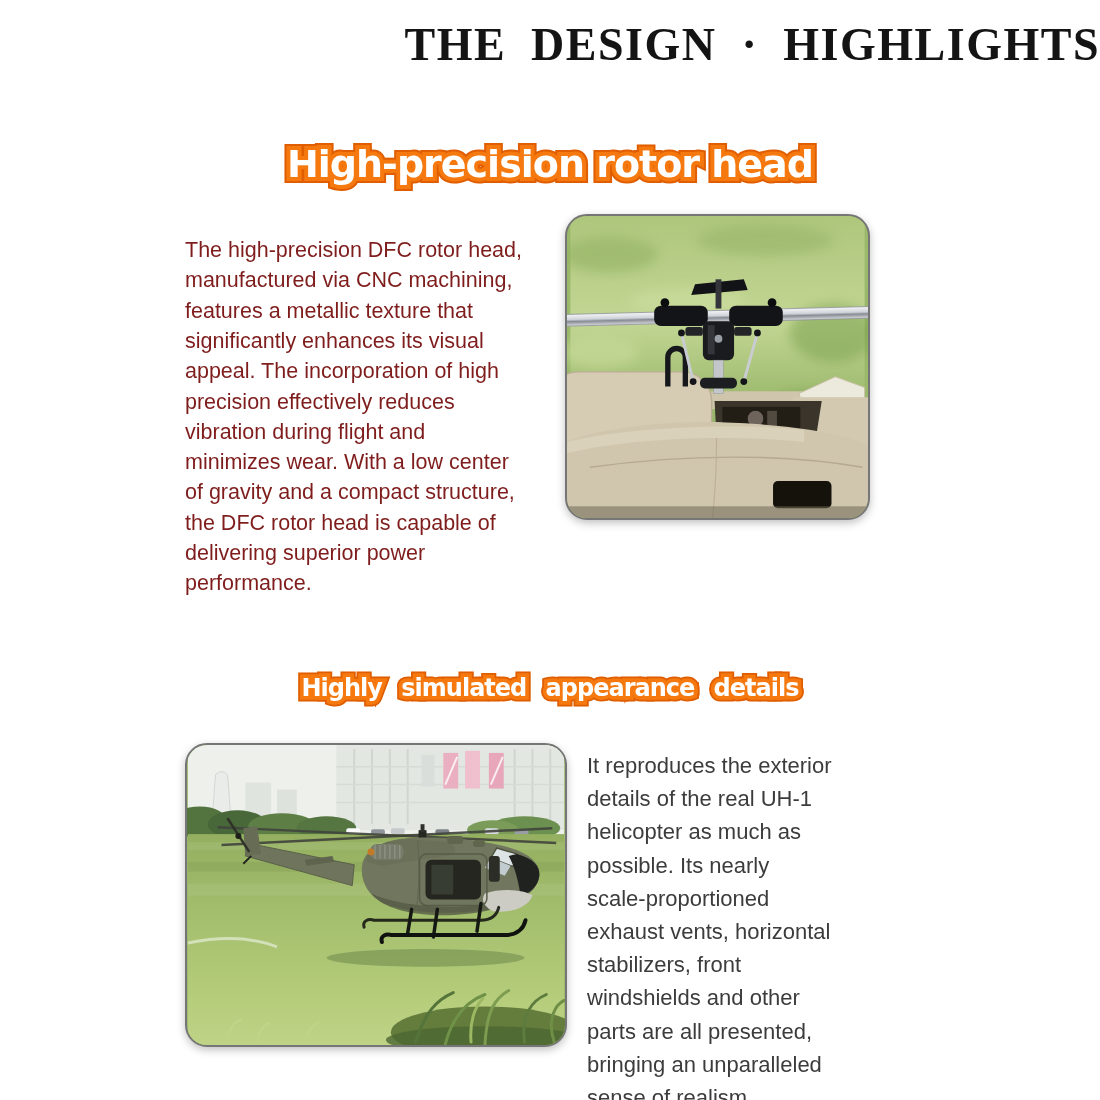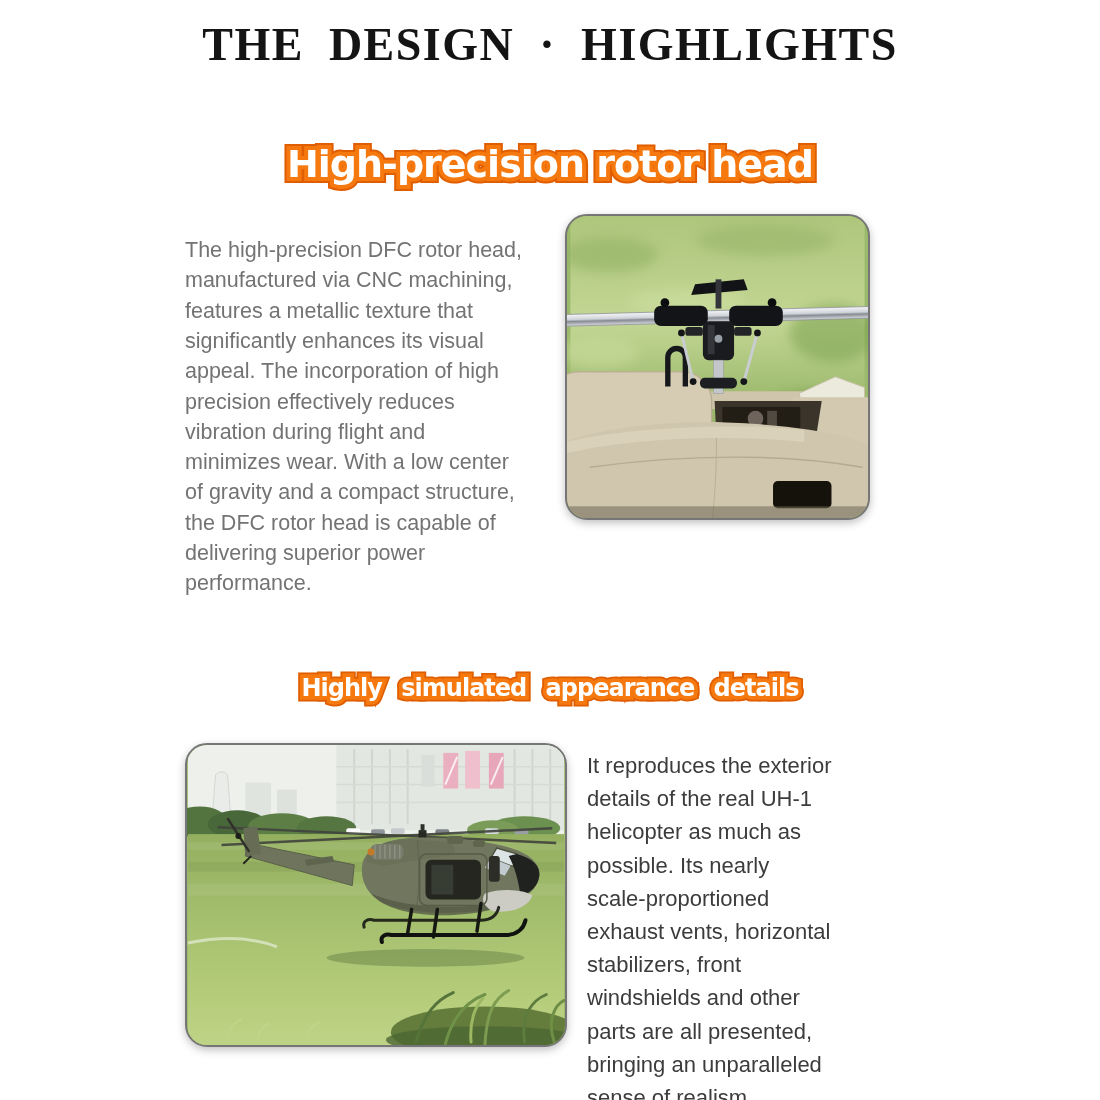--- a/index.html
+++ b/index.html
@@ -2,21 +2,21 @@
 <html><head>
 <meta charset="utf-8">
 <style>
   html,body{margin:0;padding:0;background:#ffffff;}
   body{width:1100px;height:1100px;overflow:hidden;
        font-family:"Liberation Sans","DejaVu Sans",sans-serif;color:#3c3c3c;}
 
   
   .page-title{
     margin:22px 0 0 0;
-    text-align:center;
+    text-align:right;
     font-family:"Liberation Serif","DejaVu Serif",serif;
     font-weight:700;
     font-size:46px;
     line-height:1;
     letter-spacing:1.5px;
     word-spacing:12px;
     color:#141414;
   }
 
   
@@ -40,21 +40,21 @@
   .b2 .outer{-webkit-text-stroke:11px #e05d00;color:#e05d00;}
   .b2 .mid  {-webkit-text-stroke:7.5px #f5790f;color:#f5790f;}
 
   
   .section{display:flex;margin-left:185px;}
   .section1{margin-top:26px;width:692px;}
   .section1 .para{
     width:370px;flex:none;
     font-size:21.5px;line-height:30.3px;
     white-space:pre-line;
-    color:#737373;
+    color:#7f1d1d;
   }
   .section2{margin-top:24px;width:722px;}
   .section2 .para{
     width:312px;flex:none;
     font-size:22px;line-height:33.2px;
     white-space:pre-line;
     color:#3c3c3c;
     margin-left:20px;
   }
 

